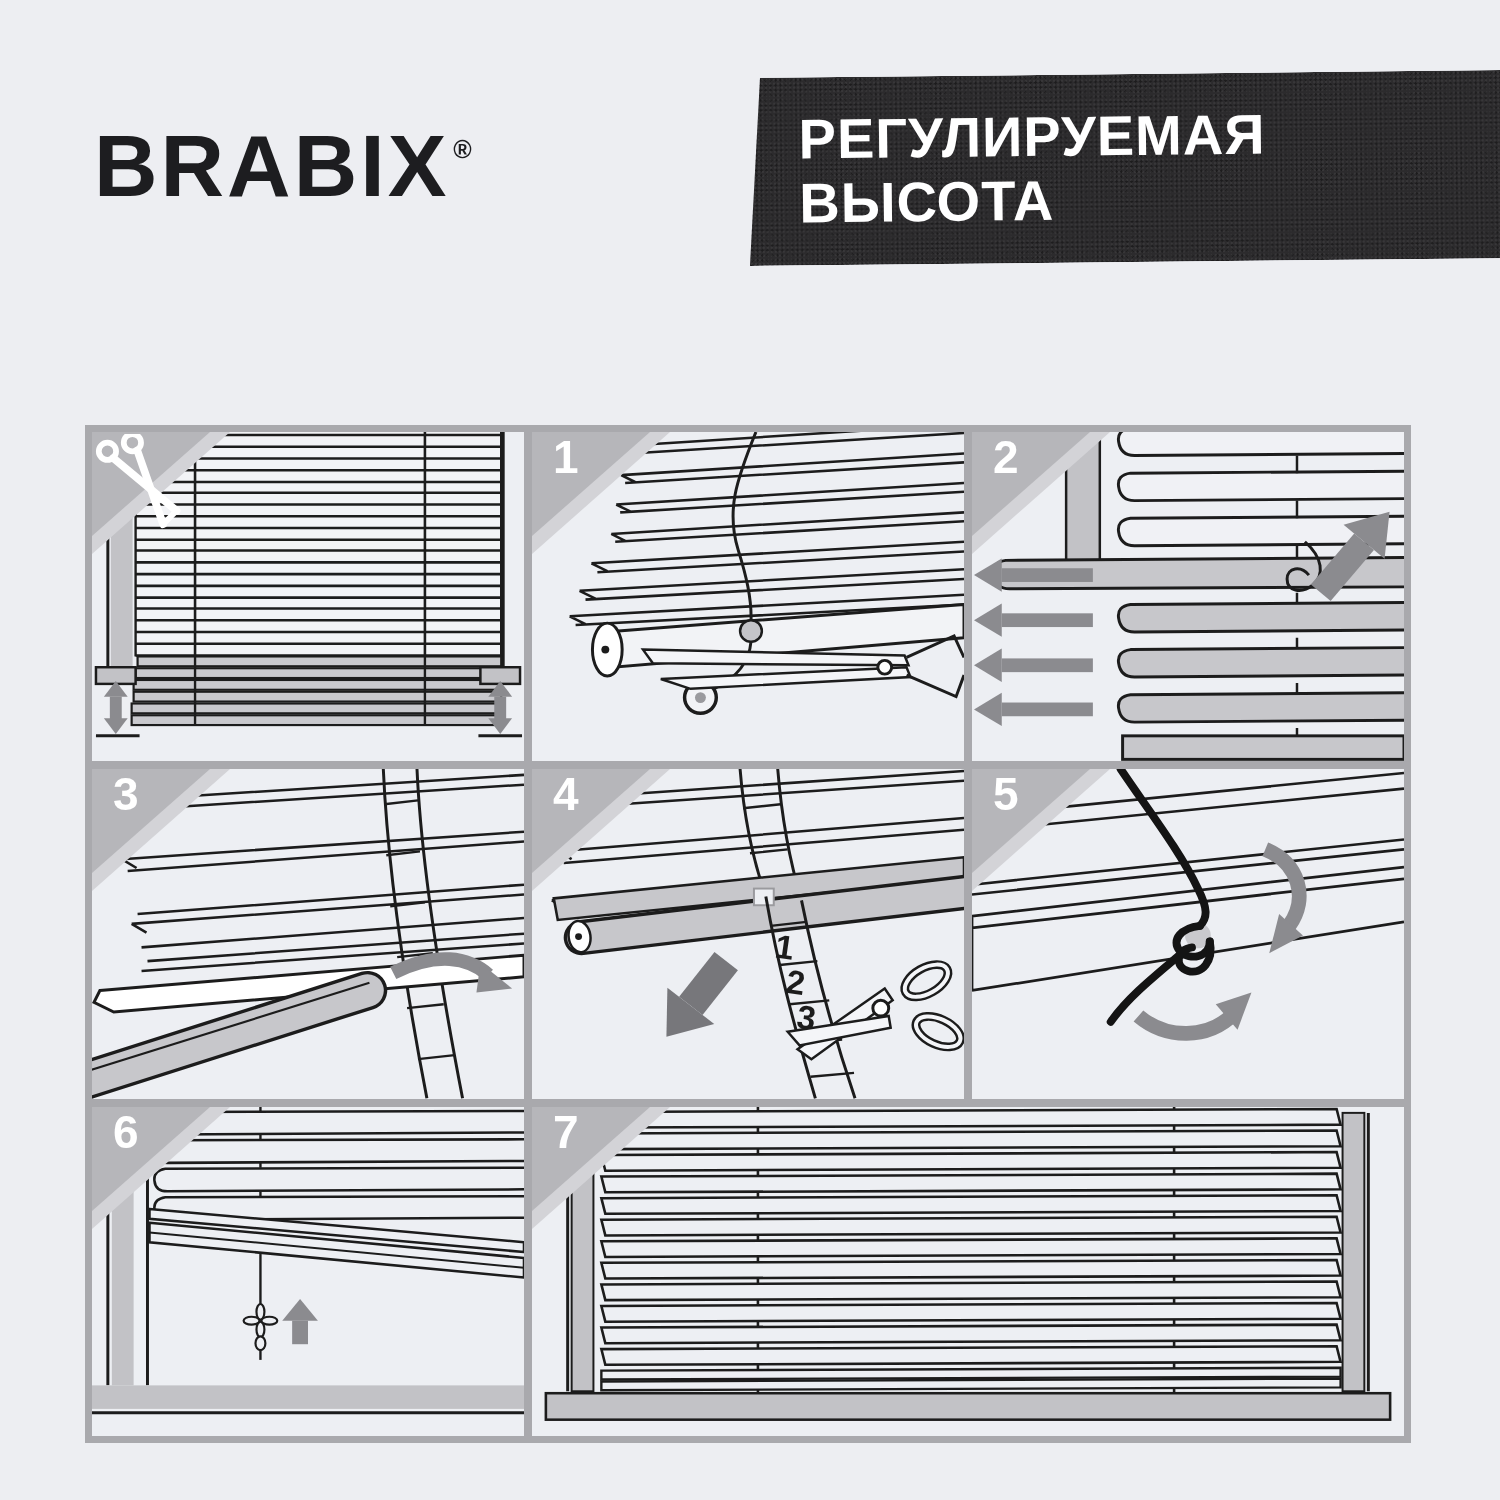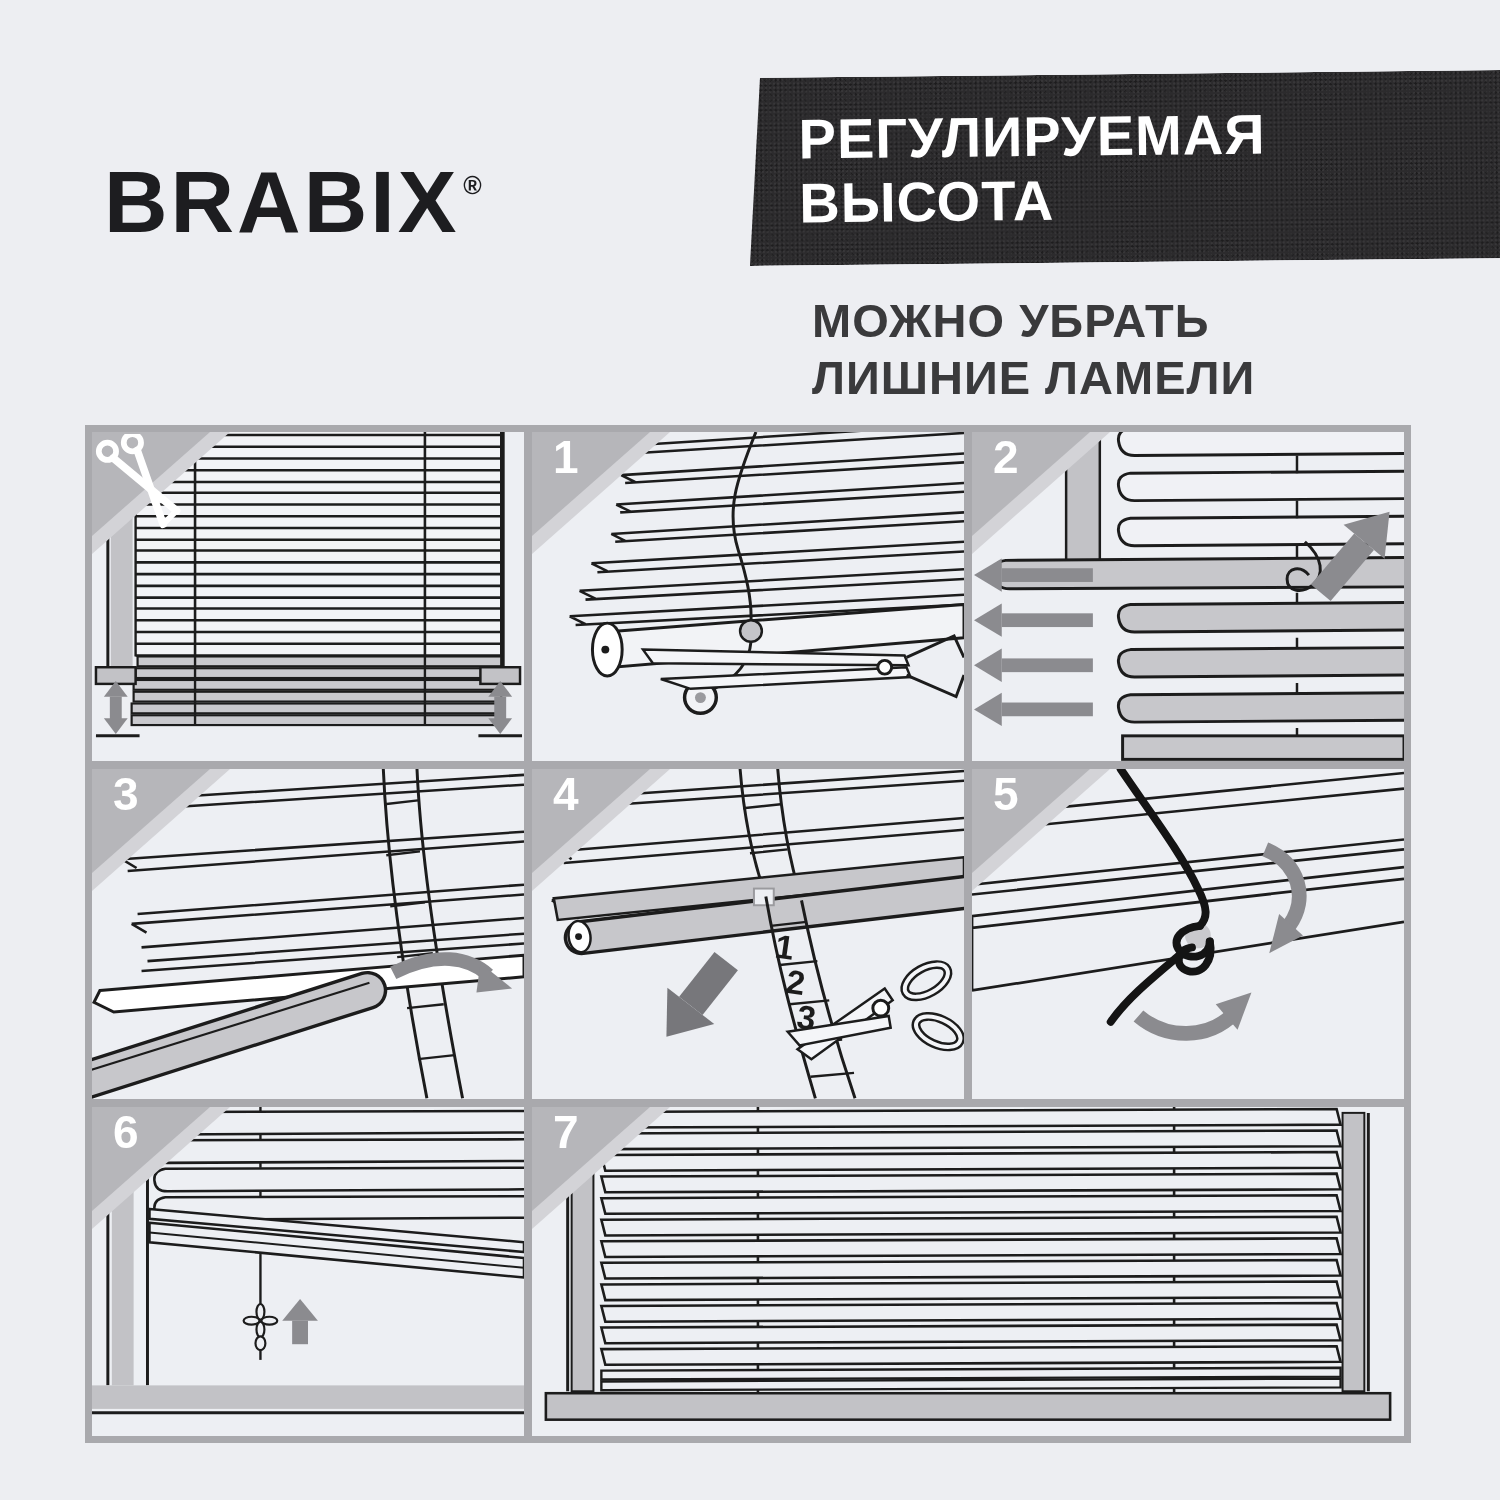--- a/index.html
+++ b/index.html
@@ -1,20 +1,20 @@
 <!DOCTYPE html>
 <html><head>
 <meta charset="utf-8">
 <style>
   html,body{margin:0;padding:0;}
   body{width:1500px;height:1500px;background:#edeef2;font-family:"Liberation Sans",sans-serif;position:relative;overflow:hidden;}
   .page{position:absolute;inset:0;}
 
   
-  .logo{position:absolute;left:104px;top:122px;font-size:88px;font-weight:bold;letter-spacing:3px;color:#1d1d20;line-height:1;margin-top:36px;}
+  .logo{position:absolute;left:94px;top:122px;font-size:88px;font-weight:bold;letter-spacing:3px;color:#1d1d20;line-height:1;}
   .logo .reg{font-size:25px;font-weight:bold;vertical-align:38px;margin-left:4px;letter-spacing:0;}
 
   .banner{position:absolute;left:748px;top:78px;width:760px;height:188px;
     background-color:#2c2b2d;
     background-image:radial-gradient(rgba(255,255,255,0.06) 1px,transparent 1.4px),radial-gradient(rgba(0,0,0,0.35) 1px,transparent 1.3px);
     background-size:4px 4px,5px 5px;
     clip-path:polygon(12px 0,100% 0,100% 100%,0 100%);
     transform:rotate(-0.6deg);transform-origin:left top;
     box-shadow:0 12px 14px -6px rgba(80,80,95,0.45);
     color:#ffffff;padding:30px 0 0 50px;box-sizing:border-box;}
@@ -40,24 +40,20 @@
 
 <div class="page">
 
   <div class="logo"><span>BRABIX</span><span class="reg">®</span></div>
 
   <div class="banner">
     <div class="banner-line">РЕГУЛИРУЕМАЯ</div>
     <div class="banner-line">ВЫСОТА</div>
   </div>
 
-  <div class="subtitle">
-    <div class="subtitle-line">МОЖНО УБРАТЬ</div>
-    <div class="subtitle-line">ЛИШНИЕ ЛАМЕЛИ</div>
-  </div>
 
   <div class="steps-grid">
 
     <div class="panel">
       <svg class="panel-art" viewBox="0 0 436 336" preserveAspectRatio="none">
         <line x1="16" y1="0" x2="16" y2="247" stroke="#1c1c1c" stroke-width="3"></line>
         <rect x="19" y="0" width="22" height="247" fill="#c2c2c6"></rect>
         <rect x="392" y="0" width="20" height="247" fill="#c2c2c6"></rect>
         <line x1="415" y1="0" x2="415" y2="247" stroke="#1c1c1c" stroke-width="3"></line>
         <rect x="44" y="0" width="369" height="229" fill="#f2f3f6"></rect>

